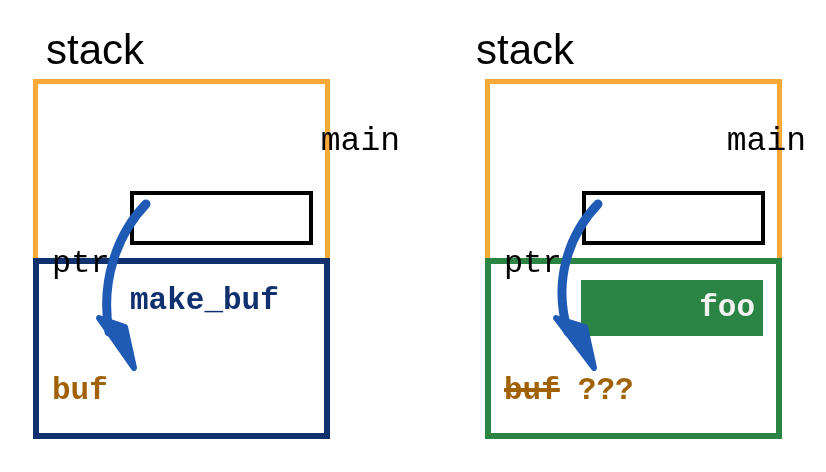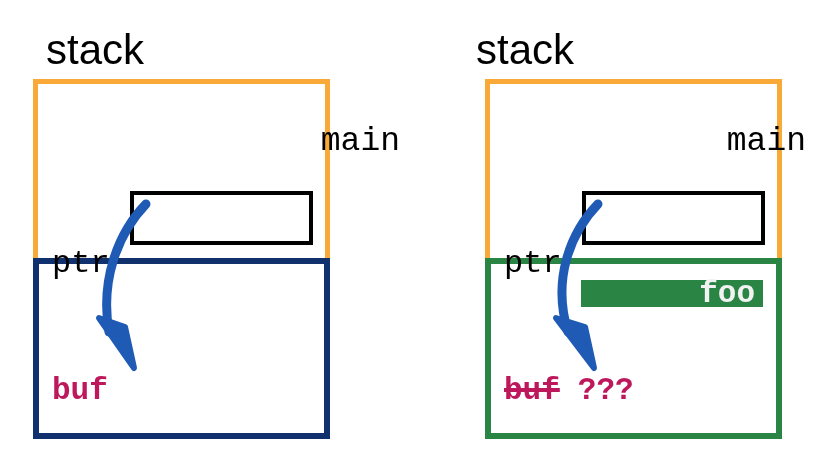--- a/index.html
+++ b/index.html
@@ -103,31 +103,31 @@
     font-weight: bold;
     color: #10306e;
   }
   #left-callee-name { left: 130px; top: 284px; }
 
   .var-label {
     position: absolute;
     font-size: 31px;
     line-height: 34px;
     font-weight: bold;
-    color: #be185d;
+    color: #a16207;
   }
   #left-buf-label  { left: 52px; top: 374px; }
   #right-buf-row   { left: 84px; top: 374px; display: flex; gap: 18px; align-items: baseline; }
   .struck { text-decoration: line-through; text-decoration-thickness: 4px; }
 
   
   #right-foo-box {
     position: absolute;
     left: 161px; top: 280px;
-    width: 182px; height: 27px;
+    width: 182px; height: 56px;
     background: #2a8545;
     box-sizing: border-box;
     display: flex;
     align-items: center;
     justify-content: flex-end;
     padding-right: 8px;
   }
   #right-foo-label {
     font-size: 31px;
     line-height: 34px;
@@ -157,20 +157,21 @@
     <div class="frame frame-main" id="left-main"></div>
 
     <div class="frame frame-callee-navy" id="left-callee"></div>
 
     <div class="frame-name mono" id="left-main-name">main</div>
 
     <div class="ptr-label mono" id="left-ptr-label">ptr</div>
 
     <div class="ptr-box" id="left-ptr-box"></div>
 
+    <div class="callee-name mono" id="left-callee-name">make_buf</div>
 
     <div class="var-label mono" id="left-buf-label">buf</div>
 
     <svg class="arrow-svg" viewBox="0 0 420 472">
       <path d="M 146 204 C 118 233, 100 280, 109 332" fill="none" stroke="#1f5bb5" stroke-width="9" stroke-linecap="round"></path>
       <path d="M 99 318 L 134 368 L 125 327 Z" fill="#1f5bb5" stroke="#1f5bb5" stroke-width="6" stroke-linejoin="round"></path>
     </svg>
   </div>
 
   <div class="panel" id="panel-right">

